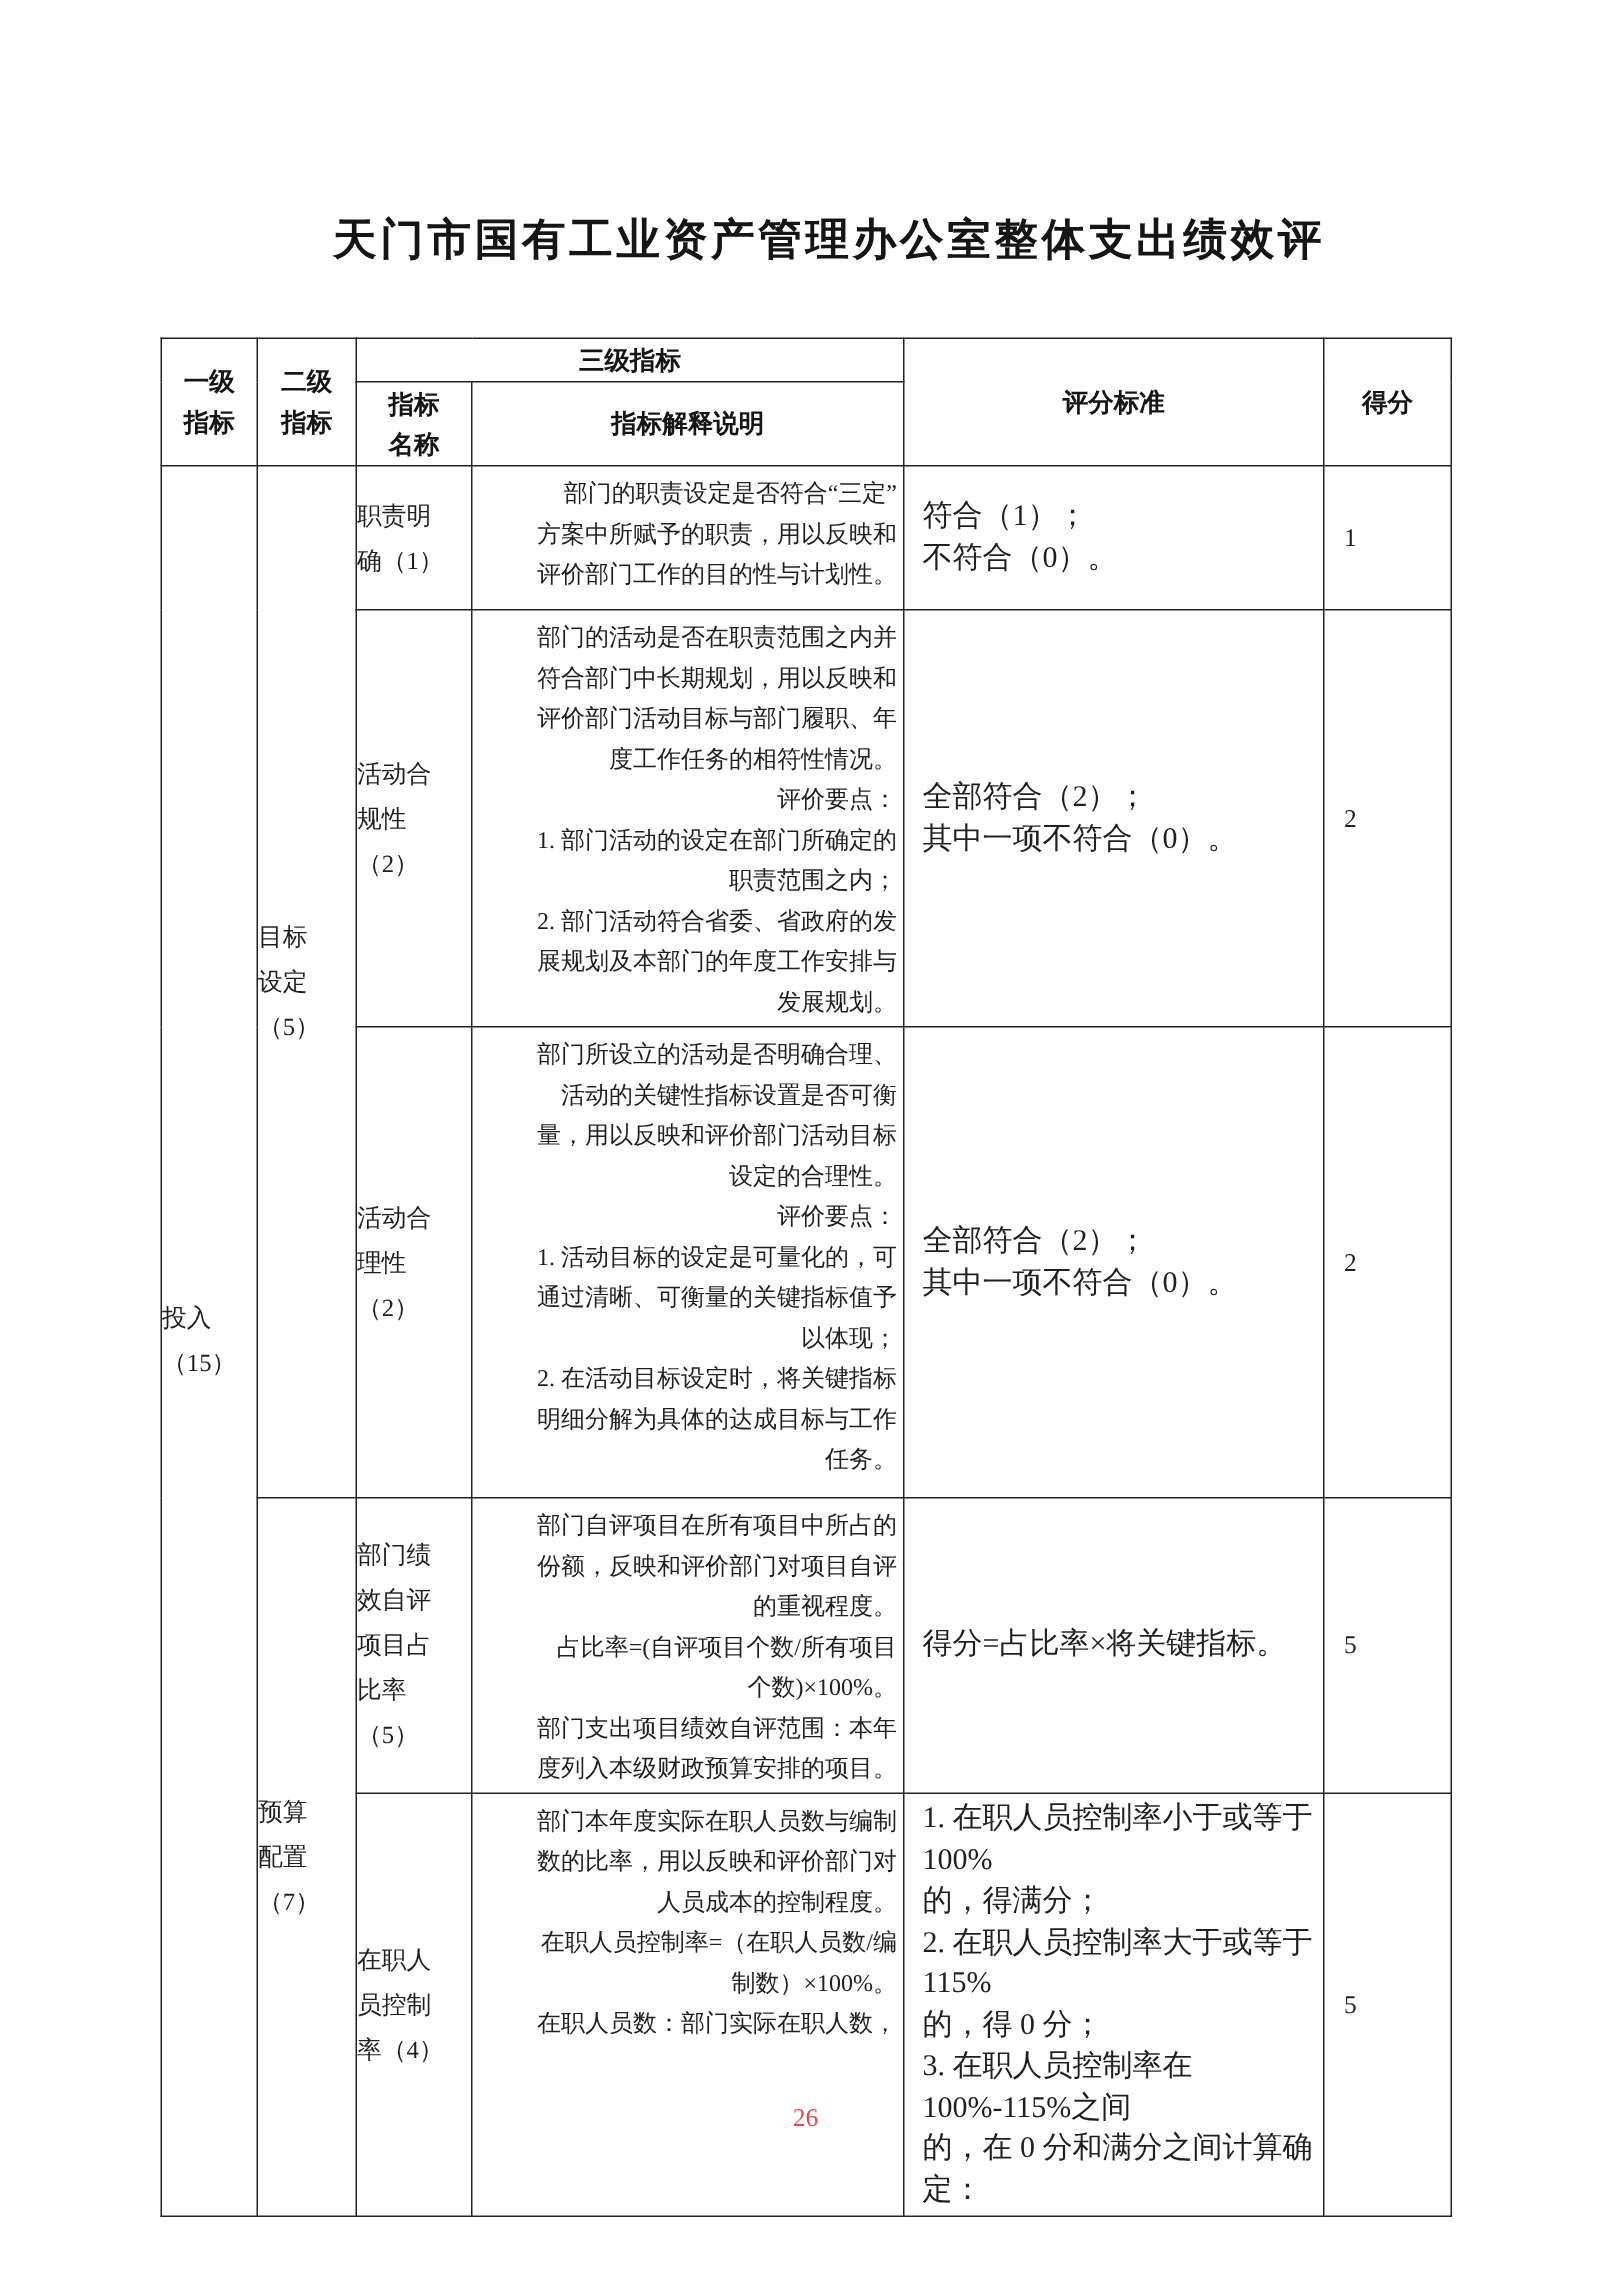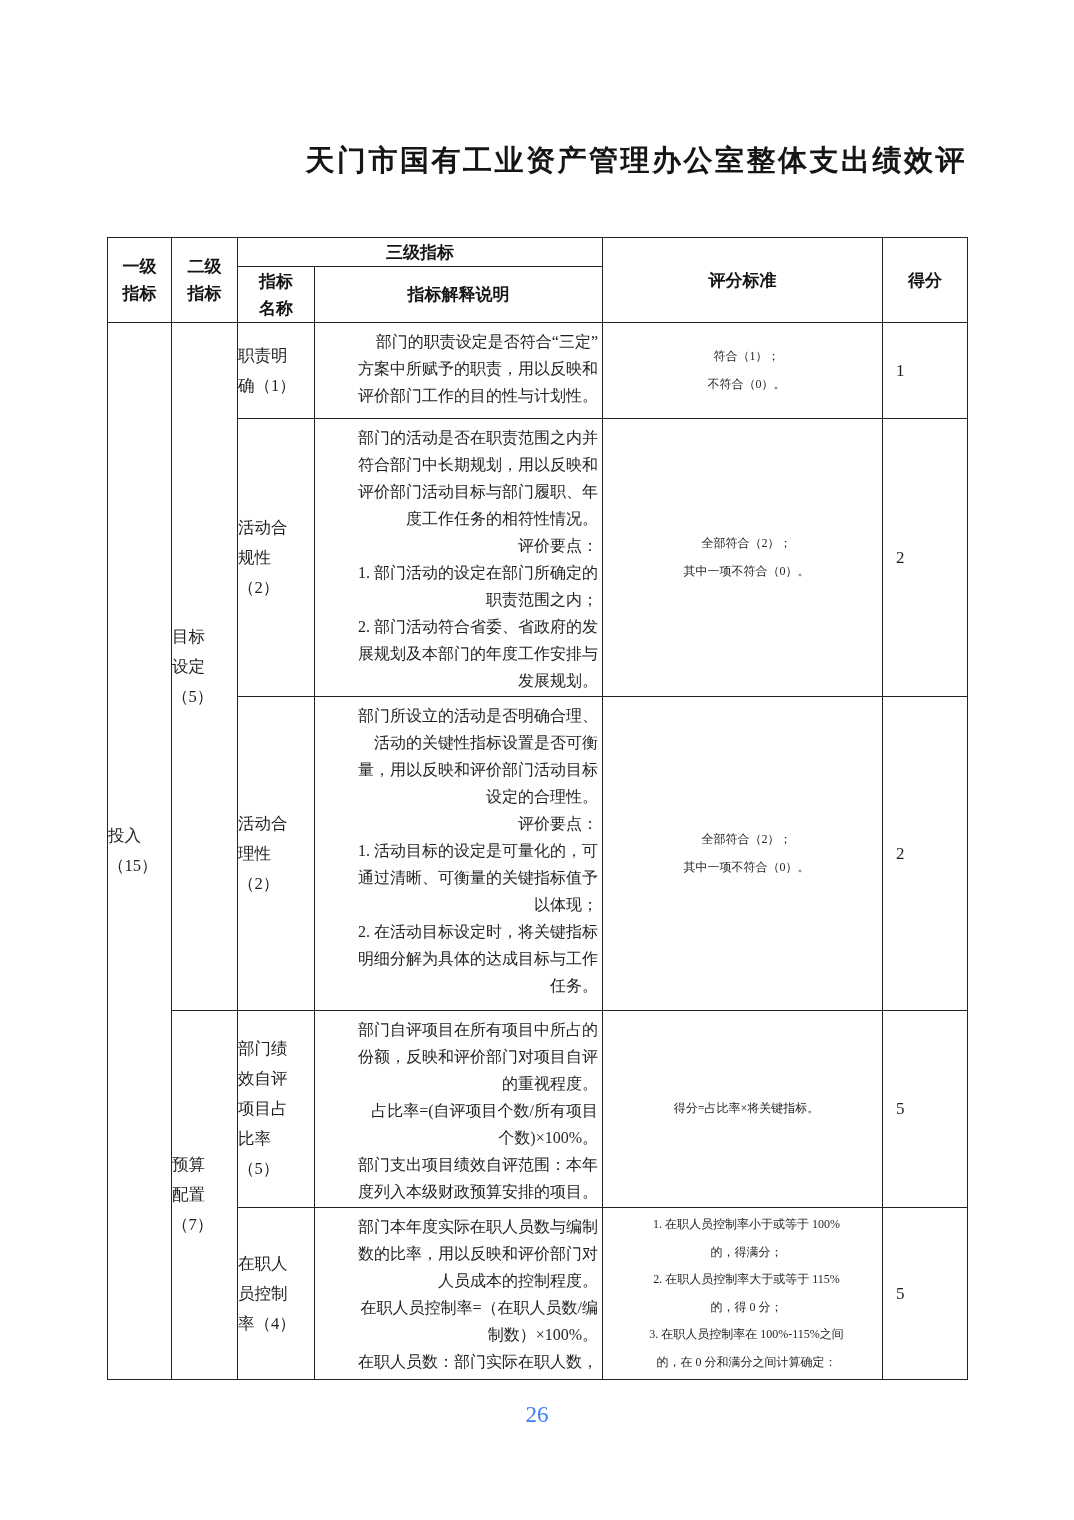--- a/index.html
+++ b/index.html
@@ -24,29 +24,28 @@
     font-size: 29px;
     font-weight: bold;
     letter-spacing: 2.5px;
     line-height: 40px;
     color: #151515;
   }
   .doc-title .line1 {
     padding-left: 85px;
     margin-bottom: 19px;
     white-space: nowrap;
-    text-align: right;
   }
   .doc-title .line2 {
     white-space: nowrap;
   }
   table.score-table {
     position: absolute;
     left: 107px;
-    top: 237px;
+    top: 225px;
     width: 860px;
     border-collapse: collapse;
     table-layout: fixed;
   }
   table.score-table td {
     border: 1.5px solid #222222;
     padding: 0;
     vertical-align: middle;
     overflow: hidden;
   }
@@ -64,22 +63,22 @@
     line-height: 30px;
   }
   .c-explain {
     vertical-align: top !important;
     text-align: right;
     font-size: 16px;
     line-height: 27px;
     padding: 5px 4px 2px 9px !important;
   }
   .c-standard {
-    text-align: center;
-    font-size: 12px;
+    text-align: left;
+    font-size: 20px;
     line-height: 27.5px;
     padding: 3px 4px 3px 12px !important;
   }
   .c-score {
     text-align: left;
     font-size: 17px;
     padding-left: 13px !important;
   }
   tr.hr1 { height: 29px; }
   tr.hr2 { height: 56px; }
@@ -87,22 +86,22 @@
   tr.r2  { height: 272px; }
   tr.r3  { height: 314px; }
   tr.r4  { height: 197px; }
   tr.r5  { height: 169px; }
   .page-number {
     position: absolute;
     left: 0;
     right: 0;
     top: 1402px;
     text-align: center;
-    font-size: 23px;
-    color: #3b82f6;
+    font-size: 17px;
+    color: #ef4444;
   }
 </style>
 </head>
 <body>
 
 <div class="page">
 
   <div class="doc-title">
     <div class="line1">天门市国有工业资产管理办公室整体支出绩效评</div>
   </div>

